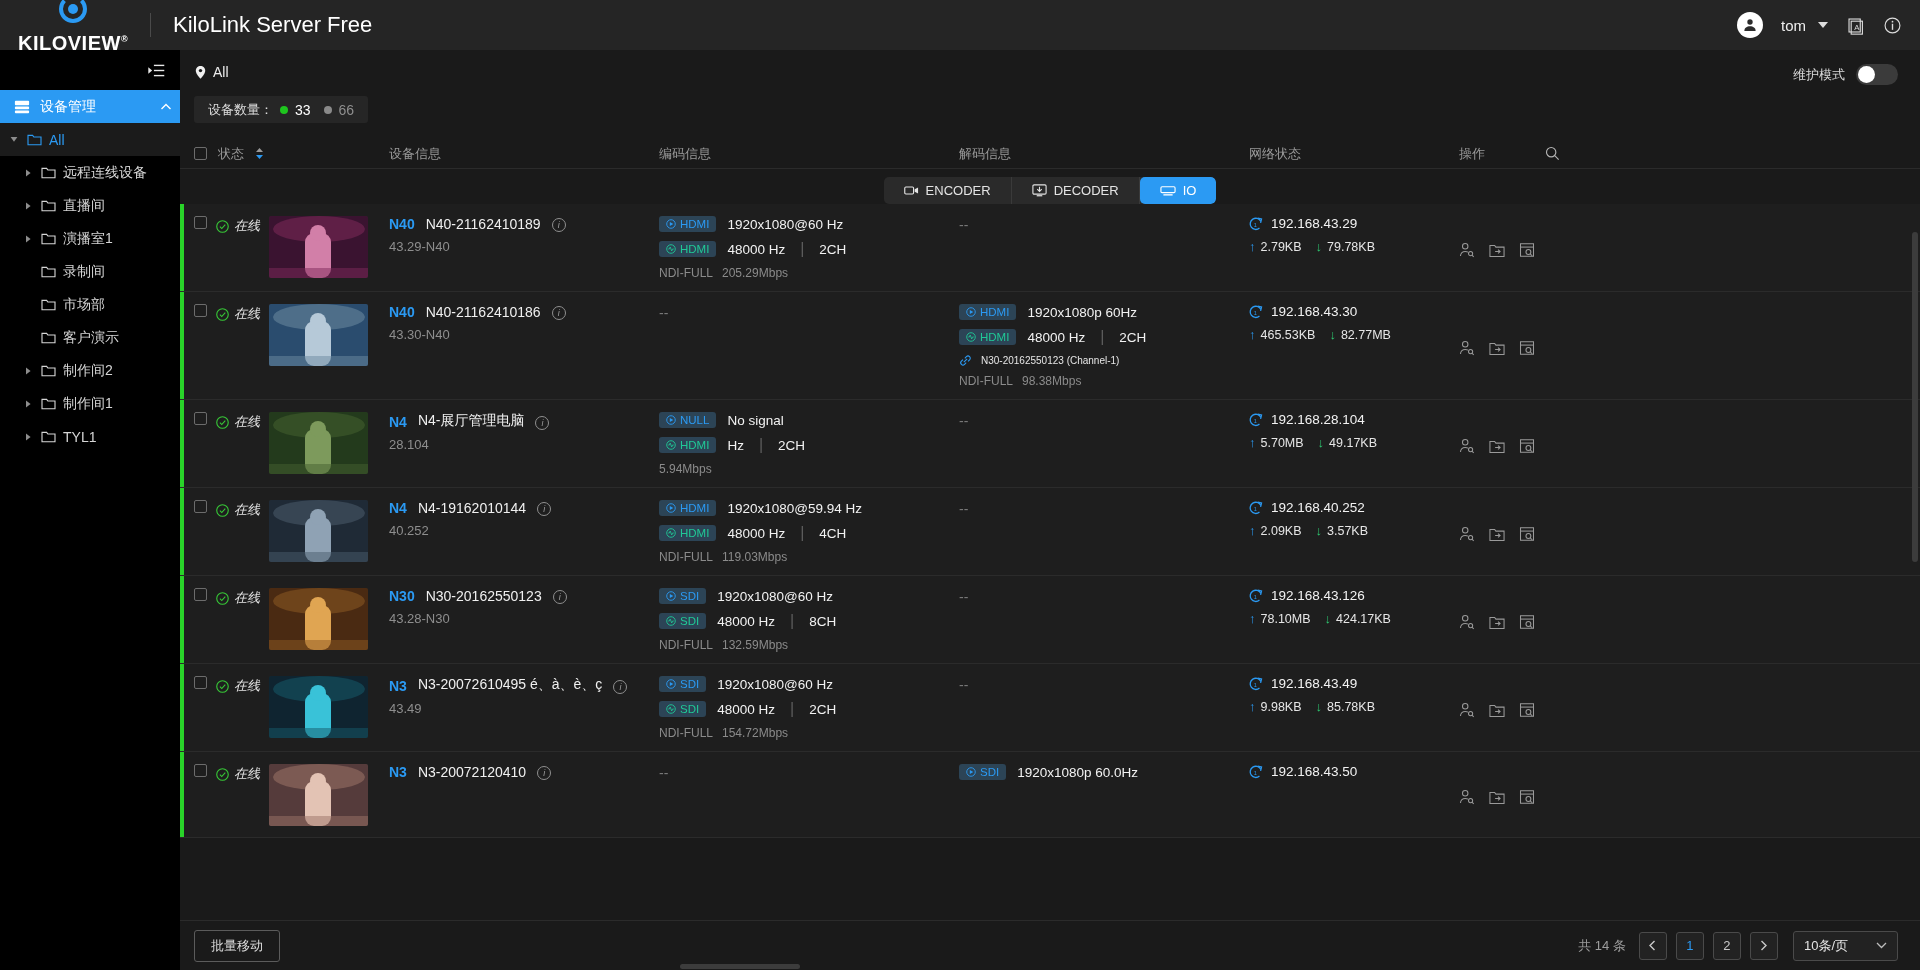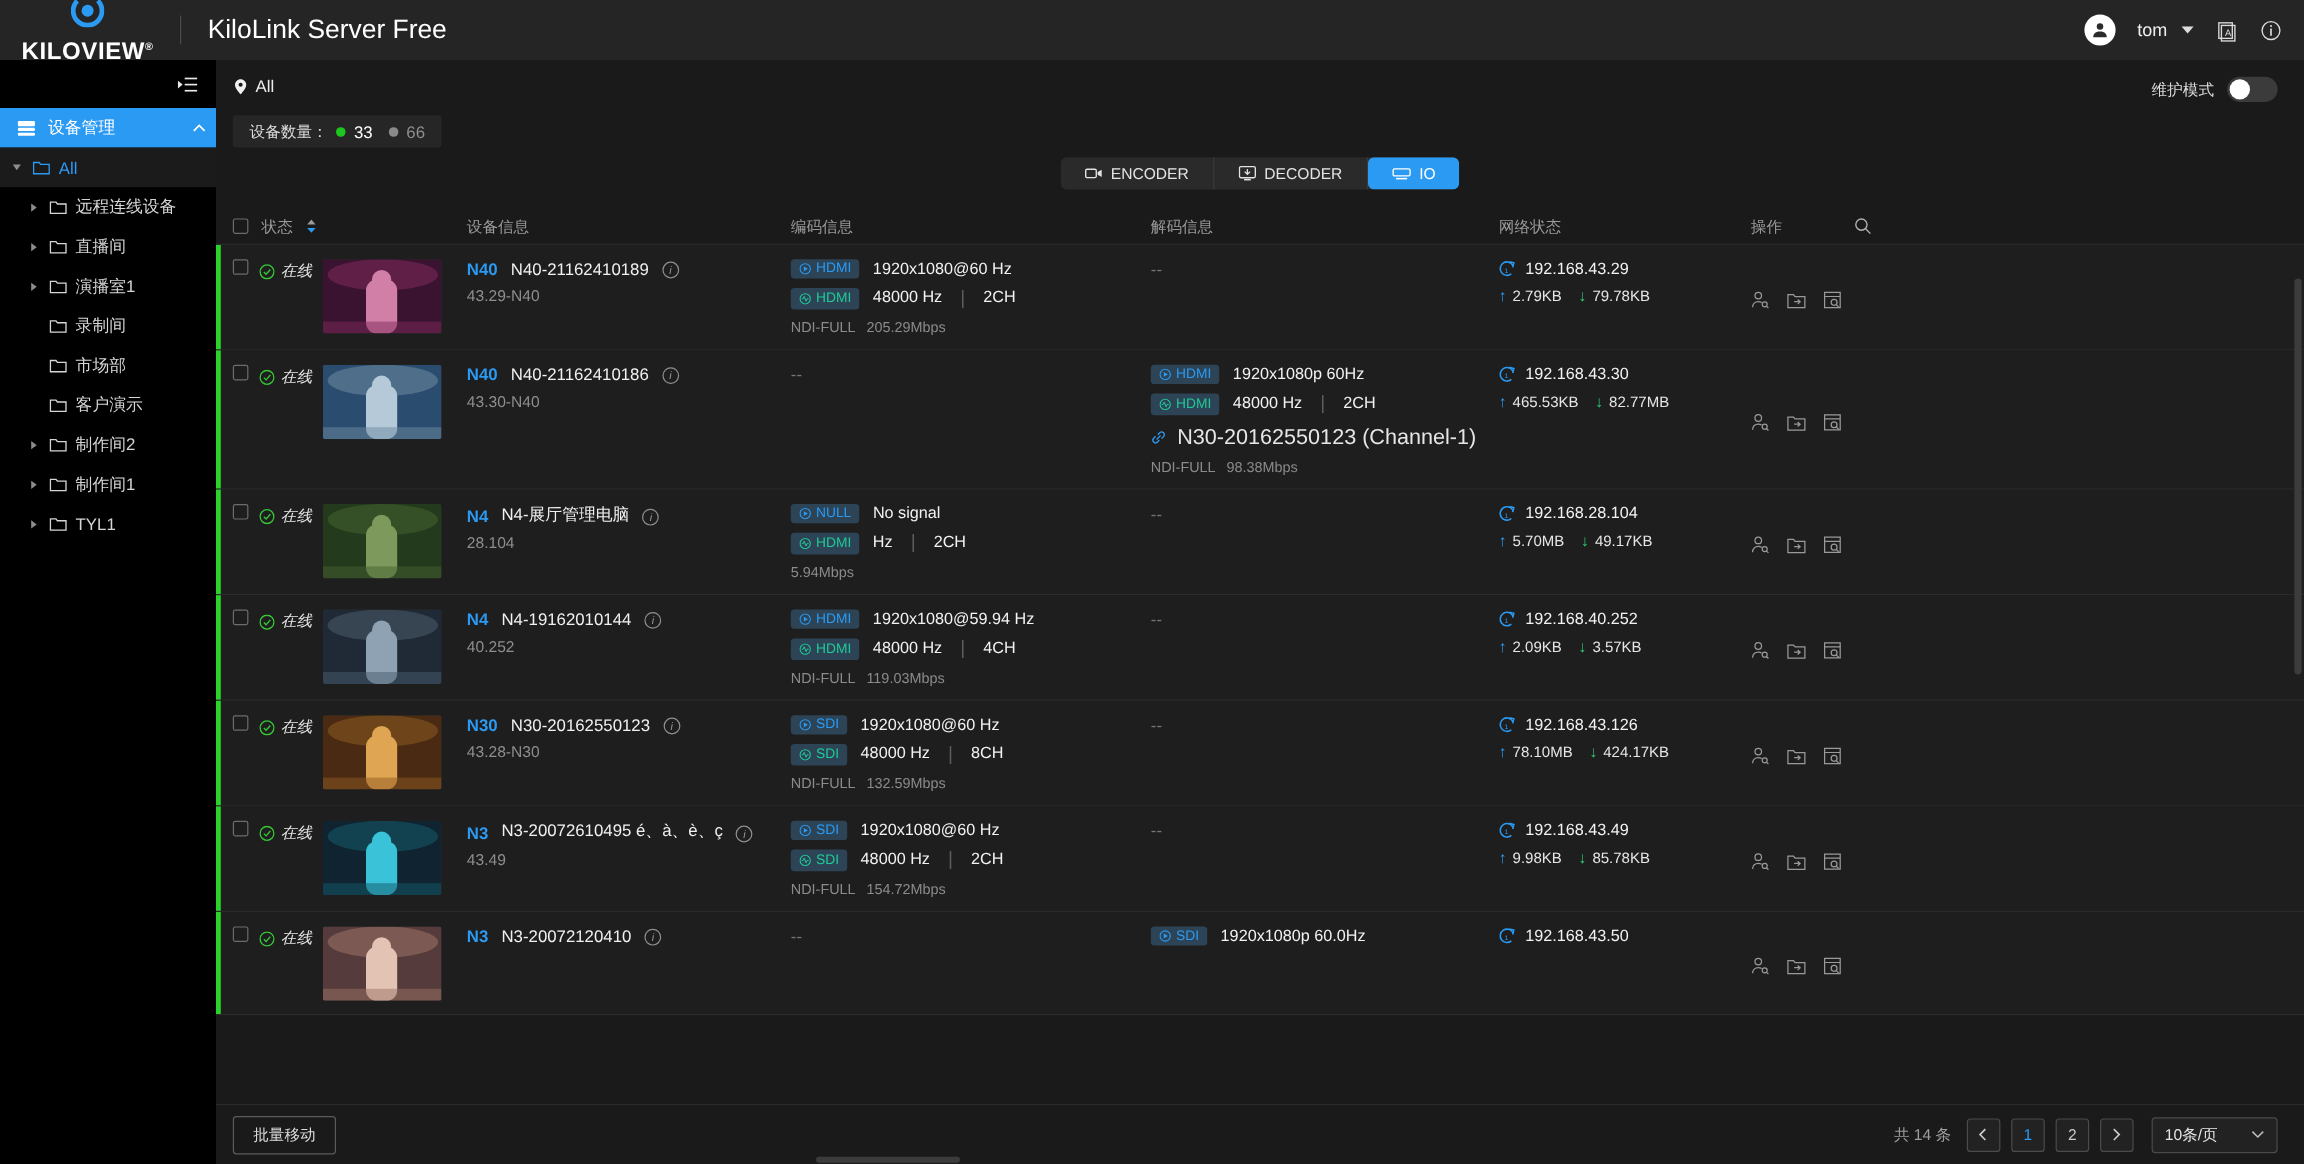--- a/index.html
+++ b/index.html
@@ -135,31 +135,31 @@
     width: 99px; height: 62px; border-radius: 2px; overflow: hidden;
     flex: 0 0 99px; position: relative; background: #2a2a2a;
   }
   .device-cell { width: 270px; }
   .dev-line1 { display: flex; align-items: flex-end; gap: 11px; }
   .model { color: #2b9af3; font-weight: bold; font-size: 14px; }
   .dev-name { font-size: 14px; color: #f0f0f0; }
   .dev-alias { font-size: 13px; color: #8e8e8e; margin-top: 7px; }
   .enc-cell { width: 300px; }
   .dec-cell { width: 290px; }
-  .av-line { display: flex; gap: 11px; margin-bottom: 8px; }
+  .av-line { display: flex; align-items: center; gap: 11px; margin-bottom: 8px; }
   .tagv, .taga {
     display: inline-flex; align-items: center; gap: 4px;
     font-size: 11.5px; padding: 2px 7px; border-radius: 3px; background: #2c4456;
   }
   .tagv { color: #2b9af3; }
   .taga { color: #20c997; }
   .av-val { font-size: 13.5px; color: #f2f2f2; }
   .av-sep { color: #5d5d5d; margin: 0 4px; }
   .codec-line { font-size: 12px; color: #8b8b8b; display: flex; gap: 9px; }
-  .link-line { display: flex; align-items: center; gap: 9px; margin-bottom: 7px; font-size: 18px; color: #e6e6e6; }
+  .link-line { display: flex; align-items: center; gap: 9px; margin-bottom: 7px; font-size: 10px; color: #e6e6e6; }
   .dash { color: #777; font-size: 14px; }
   .net-cell { width: 210px; }
   .net-ip { display: flex; align-items: center; gap: 8px; font-size: 13.5px; color: #f2f2f2; }
   .net-rate { display: flex; align-items: center; gap: 5px; margin-top: 8px; font-size: 12.5px; color: #e6e6e6; }
   .arr-up { color: #2b9af3; font-size: 13px; }
   .arr-dn { color: #2ecb71; font-size: 13px; margin-left: 9px; }
   .ops-cell { width: 90px; display: flex; gap: 14px; align-items: center; padding-top: 4px; }
   .info-i {
     width: 14px; height: 14px; border-radius: 50%; border: 1px solid #8f8f8f;
     color: #9a9a9a; font-size: 9px; display: inline-flex; align-items: center;
@@ -407,20 +407,44 @@
           <span class="knob"></span>
         </span>
     </div>
 
     <div id="count-chip">
       <span class="lbl">设备数量：</span>
       <span class="dot on"></span>
       <span class="cnt-on">33</span>
       <span class="dot off" style="margin-left:6px"></span>
       <span class="cnt-off">66</span>
+    </div>
+
+    <div id="table-head">
+      <div class="c-status">
+        <span class="cb"></span>
+        <span>状态</span>
+        <span class="sorter">
+          <svg width="9" height="13" viewBox="0 0 9 13">
+            <path d="M4.5 1 L8 5 L1 5 Z" fill="#9a9a9a"></path>
+            <path d="M4.5 12 L8 8 L1 8 Z" fill="#2b9af3"></path>
+          </svg>
+        </span>
+      </div>
+      <div class="c-device">设备信息</div>
+      <div class="c-encode">编码信息</div>
+      <div class="c-decode">解码信息</div>
+      <div class="c-net">网络状态</div>
+      <div class="c-ops">操作</div>
+      <div style="margin-left:6px">
+        <svg width="15" height="15" viewBox="0 0 17 17">
+          <circle cx="7" cy="7" r="5.3" fill="none" stroke="#b4b4b4" stroke-width="1.3"></circle>
+          <line x1="11" y1="11" x2="15.5" y2="15.5" stroke="#b4b4b4" stroke-width="1.3"></line>
+        </svg>
+      </div>
     </div>
 
     <div id="tabs-row">
       <div id="tabs">
           <div class="tab">
             <span style="display:flex">
               <svg width="15" height="11" viewBox="0 0 16 11">
                 <rect x="0.8" y="1.8" width="9.4" height="7.4" rx="1.2" fill="none" stroke="currentColor" stroke-width="1.2"></rect>
                 <path d="M11.4 4.2 L15 2.2 L15 8.8 L11.4 6.8 Z" fill="currentColor"></path>
               </svg>
@@ -442,44 +466,20 @@
               <svg width="16" height="12" viewBox="0 0 17 12">
                 <rect x="1" y="1.5" width="15" height="6.2" rx="1.2" fill="none" stroke="currentColor" stroke-width="1.2"></rect>
                 <rect x="3.6" y="9.4" width="9.8" height="1.4" fill="currentColor"></rect>
               </svg>
             </span>
     <span>IO</span>
           </div>
         </div>
     </div>
 
-    <div id="table-head">
-      <div class="c-status">
-        <span class="cb"></span>
-        <span>状态</span>
-        <span class="sorter">
-          <svg width="9" height="13" viewBox="0 0 9 13">
-            <path d="M4.5 1 L8 5 L1 5 Z" fill="#9a9a9a"></path>
-            <path d="M4.5 12 L8 8 L1 8 Z" fill="#2b9af3"></path>
-          </svg>
-        </span>
-      </div>
-      <div class="c-device">设备信息</div>
-      <div class="c-encode">编码信息</div>
-      <div class="c-decode">解码信息</div>
-      <div class="c-net">网络状态</div>
-      <div class="c-ops">操作</div>
-      <div style="margin-left:6px">
-        <svg width="15" height="15" viewBox="0 0 17 17">
-          <circle cx="7" cy="7" r="5.3" fill="none" stroke="#b4b4b4" stroke-width="1.3"></circle>
-          <line x1="11" y1="11" x2="15.5" y2="15.5" stroke="#b4b4b4" stroke-width="1.3"></line>
-        </svg>
-      </div>
-    </div>
-
     <div id="rows">
         <div class="row">
           <div class="bar"></div>
     <div class="row-inner">
       <div class="status-cell">
         <span class="cb"></span>
         <span class="state-pill">
           <span style="display:flex">
                   <svg width="13" height="13" viewBox="0 0 14 14">
                     <circle cx="7" cy="7" r="6.2" fill="none" stroke="#37c837" stroke-width="1.2"></circle>

